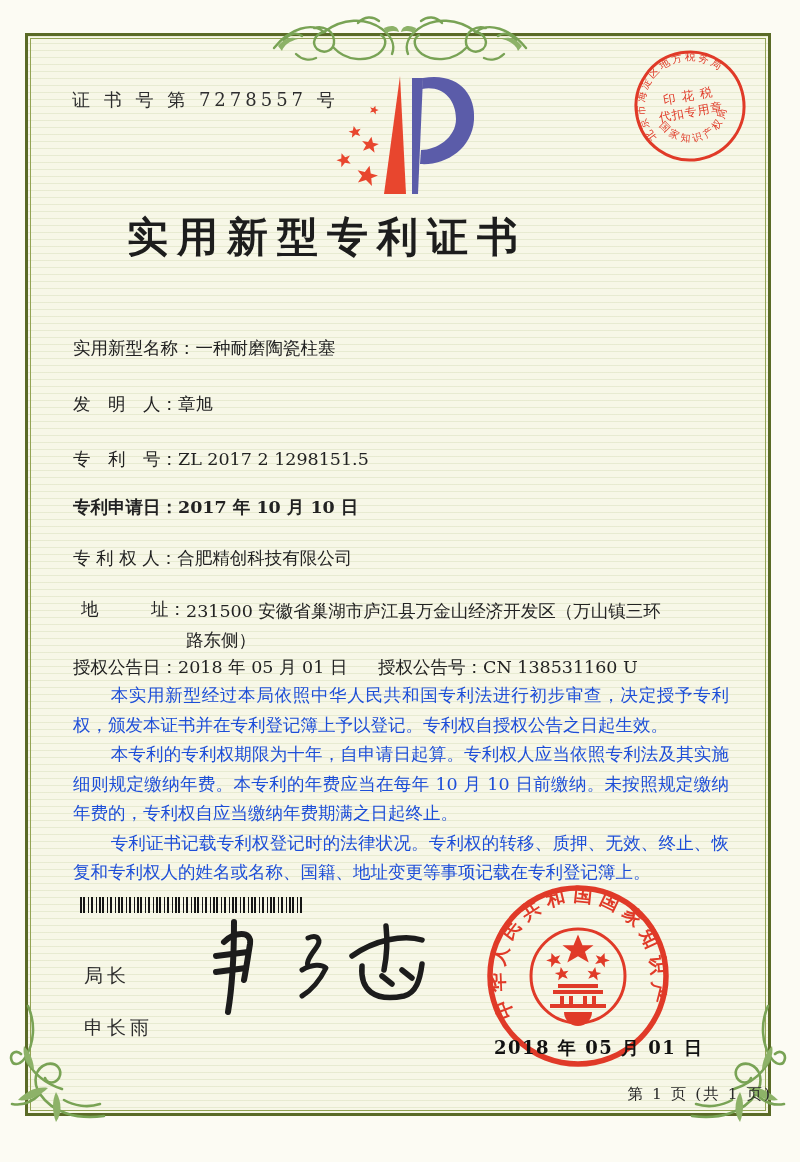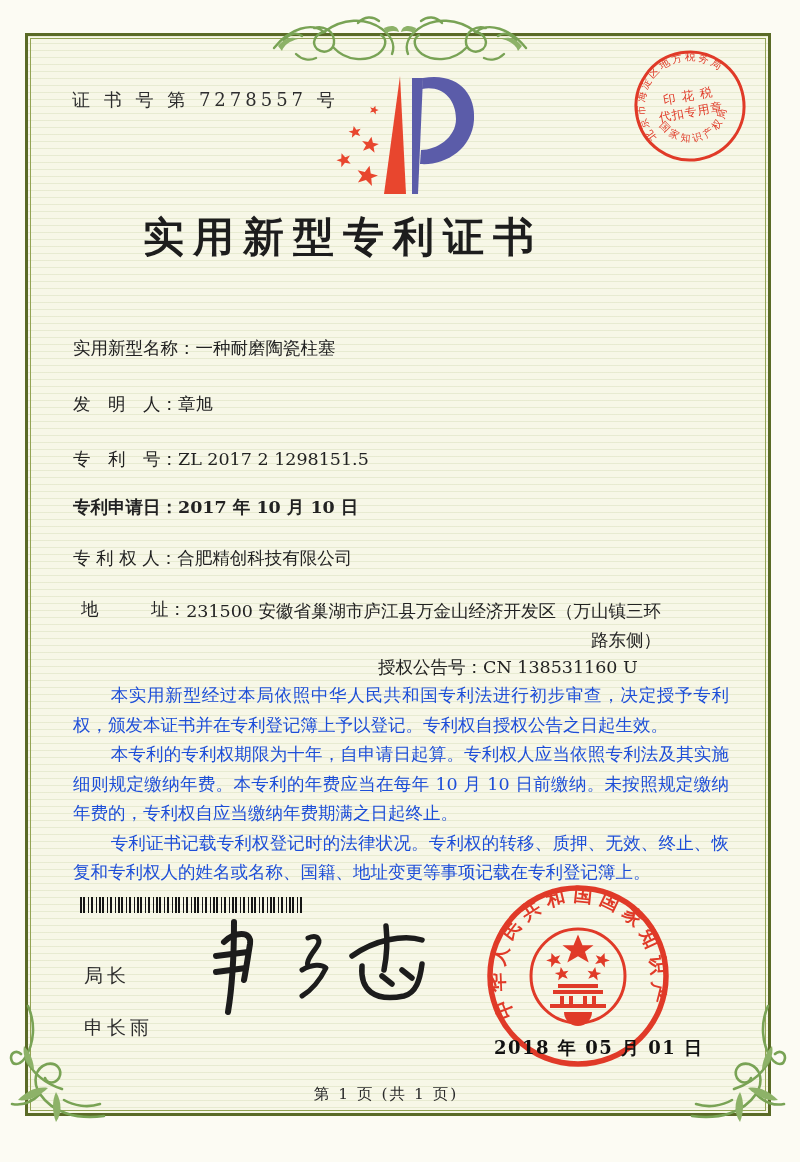--- a/index.html
+++ b/index.html
@@ -29,27 +29,27 @@
     position:absolute;left:72px;top:88px;
     font-size:18px;letter-spacing:4px;color:#2d2d2d;
   }
   .logo{position:absolute;left:322px;top:70px;width:156px;height:132px;}
   .tax-stamp{
     position:absolute;left:632px;top:48px;width:116px;height:116px;
     transform:rotate(-10deg);
   }
   .title{
     position:absolute;left:0;width:654px;top:210px;text-align:center;
-    font-size:41px;font-weight:bold;letter-spacing:9px;color:#1d1d1d;padding-left:16px;
+    font-size:41px;font-weight:bold;letter-spacing:9px;color:#1d1d1d;
   }
   
   .fields{position:absolute;left:73px;top:0;width:660px;font-size:17.5px;}
   .frow{position:absolute;left:0;white-space:nowrap;}
   .frow .lbl{color:#222;}
-  .frow .val{color:#222;text-align:right;}
+  .frow .val{color:#222;}
   .frow-addr{white-space:normal;width:600px;margin-left:8px;}
   .frow-addr .val{display:inline-block;vertical-align:top;max-width:475px;line-height:29px;}
   .grant-no{position:absolute;left:305px;top:0;white-space:nowrap;}
   
   .paras{
     position:absolute;left:73px;top:681px;width:656px;
     font-size:17.5px;line-height:29.5px;text-align:justify;color:#1d4ed8;
   }
   .paras p{margin:0;text-indent:2.15em;}
   
@@ -72,21 +72,21 @@
   .sig-name{top:1015px;text-align:center;}
   .autograph{position:absolute;left:190px;top:908px;width:250px;height:120px;}
   
   .seal{position:absolute;left:486px;top:884px;width:184px;height:184px;}
   .seal-date{
     position:absolute;left:494px;top:1036px;
     font-size:18px;font-weight:bold;letter-spacing:1.5px;color:#111;
   }
   
   .page-footer{
-    position:absolute;left:0;top:1084px;width:772px;text-align:center;
+    position:absolute;left:0;top:1084px;width:772px;text-align:right;
     font-size:15.5px;letter-spacing:2px;color:#2a2a2a;
   }
   svg text{font-family:"DejaVu Serif","Liberation Serif",serif;}
 </style>
 </head>
 <body>
 
 <div class="page">
 
   <div class="frame-outer">
@@ -201,20 +201,23 @@
     <div class="frow" style="top:495px;font-weight:bold;">
       <span class="lbl">专利申请日：</span><span class="val">2017 年 10 月 10 日</span>
     </div>
     <div class="frow" style="top:546px;">
       <span class="lbl">专 利 权 人：</span><span class="val">合肥精创科技有限公司</span>
     </div>
     <div class="frow frow-addr" style="top:597px;">
       <span class="lbl">地　　　址：</span><span class="val">231500 安徽省巢湖市庐江县万金山经济开发区（万山镇三环路东侧）</span>
     </div>
     <div class="frow" style="top:655px;width:660px;">
+      <span>
+        <span class="lbl">授权公告日：</span><span class="val">2018 年 05 月 01 日</span>
+      </span>
       <span class="grant-no">
         <span class="lbl">授权公告号：</span><span class="val">CN 138531160 U</span>
       </span>
     </div>
   </div>
 
   <div class="paras">
     <p>本实用新型经过本局依照中华人民共和国专利法进行初步审查，决定授予专利权，颁发本证书并在专利登记簿上予以登记。专利权自授权公告之日起生效。</p>
     <p>本专利的专利权期限为十年，自申请日起算。专利权人应当依照专利法及其实施细则规定缴纳年费。本专利的年费应当在每年 10 月 10 日前缴纳。未按照规定缴纳年费的，专利权自应当缴纳年费期满之日起终止。</p>
     <p>专利证书记载专利权登记时的法律状况。专利权的转移、质押、无效、终止、恢复和专利权人的姓名或名称、国籍、地址变更等事项记载在专利登记簿上。</p>

